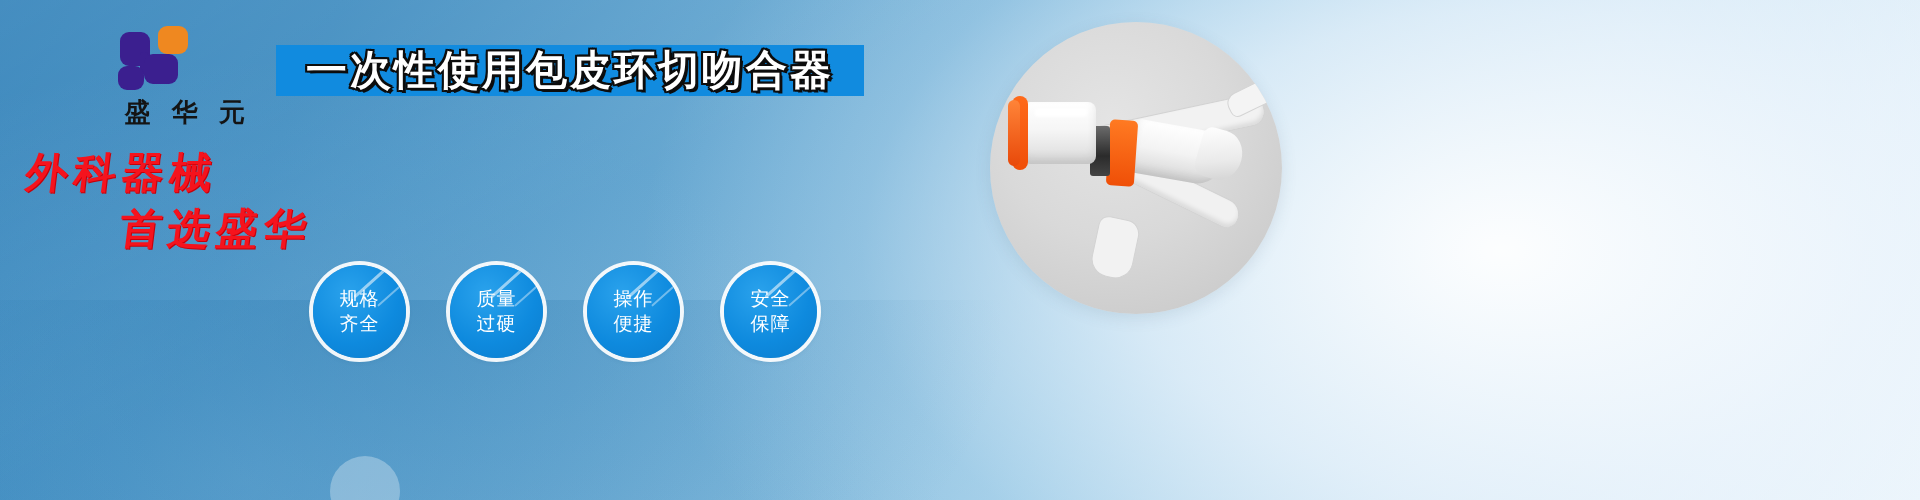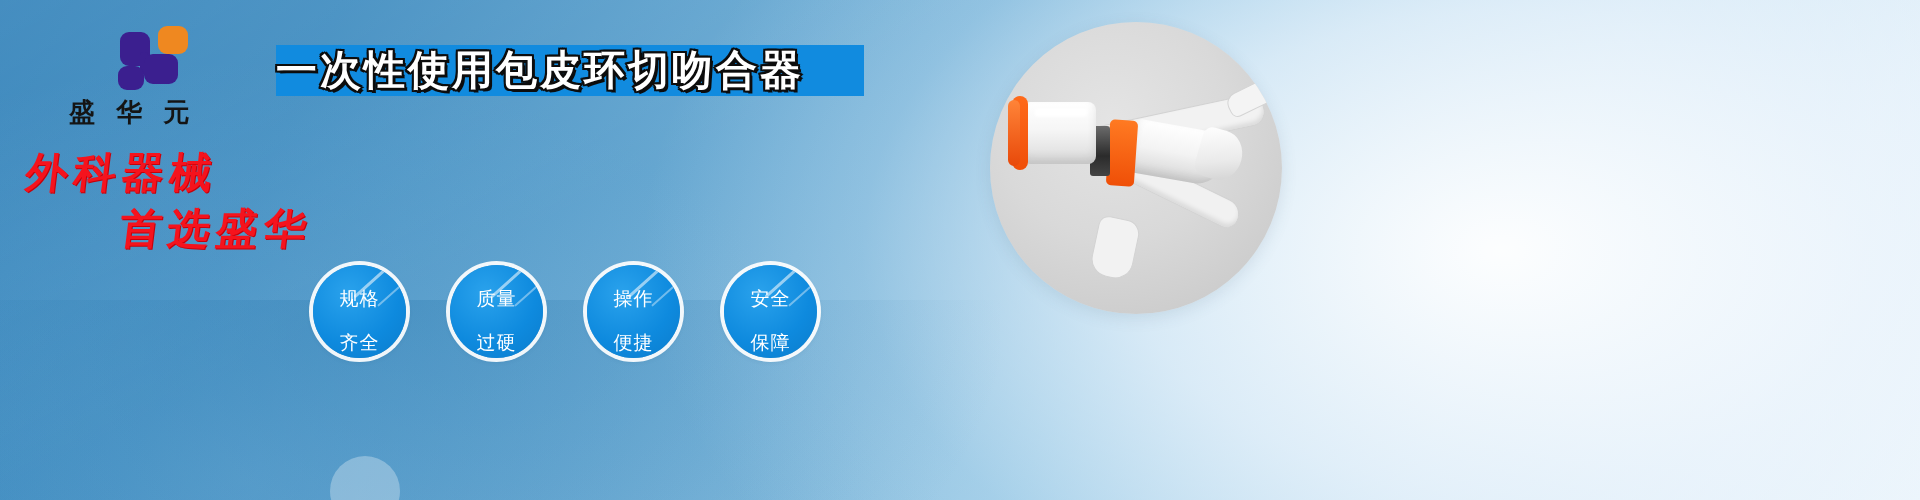--- a/index.html
+++ b/index.html
@@ -35,21 +35,21 @@
     background: radial-gradient(ellipse at 40% 0%, rgba(40,120,175,0.30) 0%, rgba(40,120,175,0) 72%);
     pointer-events: none;
   }
 
   
   #logo-block {
     position: absolute;
     left: 62px;
     top: 26px;
     width: 190px;
-    text-align: left;
+    text-align: right;
   }
   .logo-mark {
     position: relative;
     width: 78px;
     height: 66px;
     margin: 0 auto 6px auto;
   }
   .lm { position: absolute; border-radius: 9px; }
   .lm-1 { left: 2px;  top: 6px;  width: 30px; height: 34px; background: #3b1f8f; }
   .lm-2 { left: 26px; top: 28px; width: 34px; height: 30px; background: #3b1f8f; }
@@ -75,20 +75,21 @@
   
   #headline-box {
     position: absolute;
     left: 276px;
     top: 45px;
     width: 588px;
     height: 51px;
     background: #118bdf;
     display: flex;
     align-items: center;
+    justify-content: center;
   }
   #headline-text {
     font-size: 41px;
     font-weight: bold;
     color: #ffffff;
     letter-spacing: 3px;
     white-space: nowrap;
     line-height: 1;
     -webkit-text-stroke: 3px #0d0d0d;
     paint-order: stroke fill;
@@ -171,21 +172,20 @@
     height: 2px;
     background: rgba(255,255,255,0.40);
   }
   .feature-circle span {
     position: relative;
     font-size: 19px;
     color: #ffffff;
     line-height: 1.28;
     letter-spacing: 1px;
     white-space: nowrap;
-    margin-top: 19px;
   }
 
   
   #product-photo {
     position: absolute;
     left: 990px;
     top: 22px;
     width: 292px;
     height: 292px;
     border-radius: 50%;

